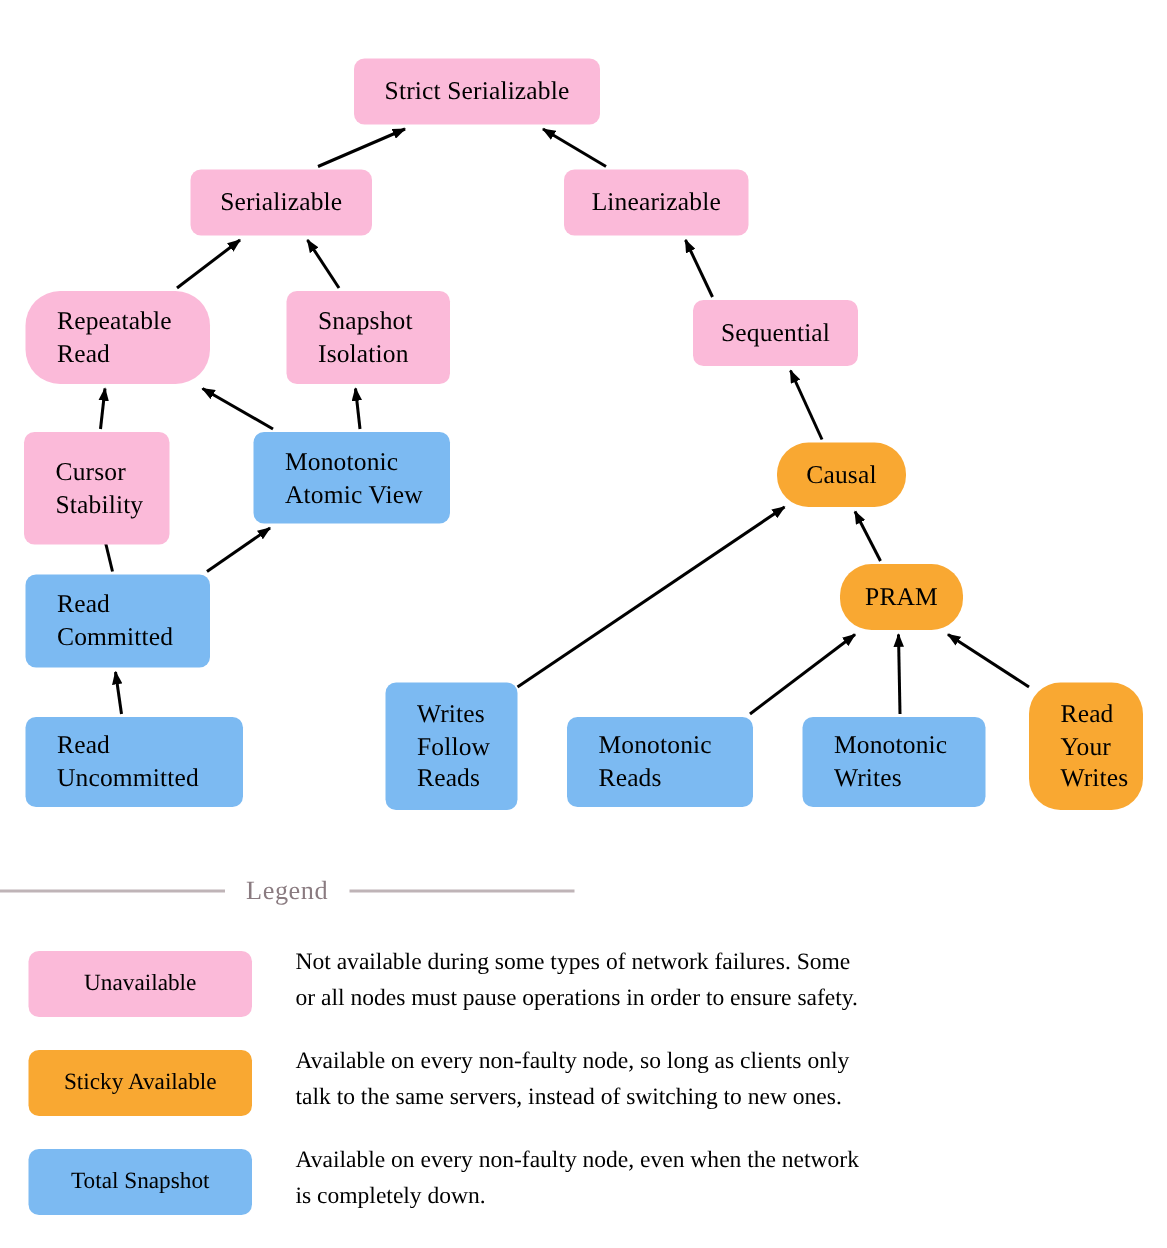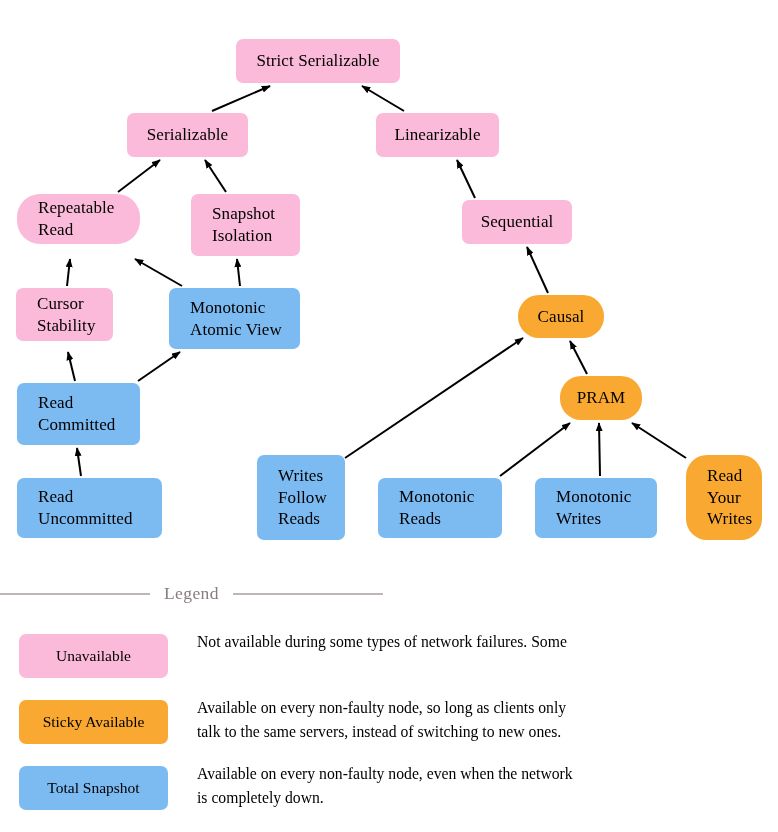--- a/index.html
+++ b/index.html
@@ -153,32 +153,32 @@
   <div id="nodes-group">
       <div class="node fill-unavailable single" style="left: 236px; top: 39px; width: 164px; height: 44px;">
         <span class="nline">Strict Serializable</span>
       </div>
       <div class="node fill-unavailable single" style="left: 127px; top: 113px; width: 121px; height: 44px;">
         <span class="nline">Serializable</span>
       </div>
       <div class="node fill-unavailable single" style="left: 376px; top: 113px; width: 123px; height: 44px;">
         <span class="nline">Linearizable</span>
       </div>
-      <div class="node fill-unavailable multi" style="left: 17px; top: 194px; width: 123px; height: 50px; border-radius: 23px;">
+      <div class="node fill-unavailable multi" style="left: 17px; top: 194px; width: 123px; height: 62px; border-radius: 23px;">
         <span class="nline">Repeatable</span>
         <span class="nline">Read</span>
       </div>
       <div class="node fill-unavailable multi" style="left: 191px; top: 194px; width: 109px; height: 62px;">
         <span class="nline">Snapshot</span>
         <span class="nline">Isolation</span>
       </div>
       <div class="node fill-unavailable single" style="left: 462px; top: 200px; width: 110px; height: 44px;">
         <span class="nline">Sequential</span>
       </div>
-      <div class="node fill-unavailable multi" style="left: 16px; top: 288px; width: 97px; height: 53px;">
+      <div class="node fill-unavailable multi" style="left: 16px; top: 288px; width: 97px; height: 75px;">
         <span class="nline">Cursor</span>
         <span class="nline">Stability</span>
       </div>
       <div class="node fill-total multi" style="left: 169px; top: 288px; width: 131px; height: 61px;">
         <span class="nline">Monotonic</span>
         <span class="nline">Atomic View</span>
       </div>
       <div class="node fill-sticky single" style="left: 518px; top: 295px; width: 86px; height: 43px;">
         <span class="nline">Causal</span>
       </div>
@@ -218,20 +218,21 @@
   <div id="legend-header">
     <span class="rule"></span>
     <span class="legend-title">Legend</span>
     <span class="rule"></span>
   </div>
   <div id="legend-rows">
       <div class="legend-row r0">
         <div class="legend-swatch fill-unavailable">Unavailable</div>
         <div class="legend-desc">
           <span class="dline">Not available during some types of network failures. Some</span>
+          <span class="dline">or all nodes must pause operations in order to ensure safety.</span>
         </div>
       </div>
       <div class="legend-row r1">
         <div class="legend-swatch fill-sticky">Sticky Available</div>
         <div class="legend-desc">
           <span class="dline">Available on every non-faulty node, so long as clients only</span>
           <span class="dline">talk to the same servers, instead of switching to new ones.</span>
         </div>
       </div>
       <div class="legend-row r2">

